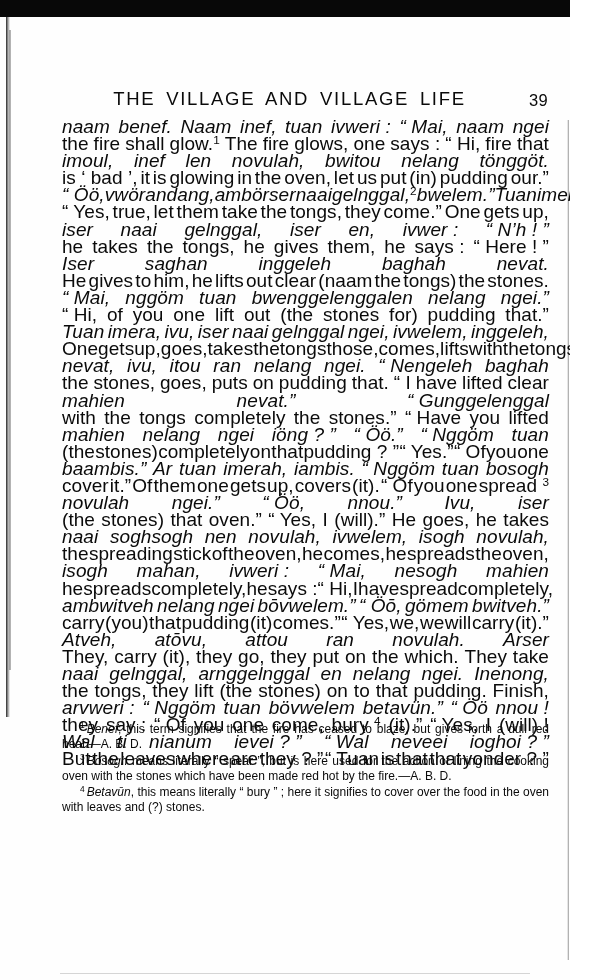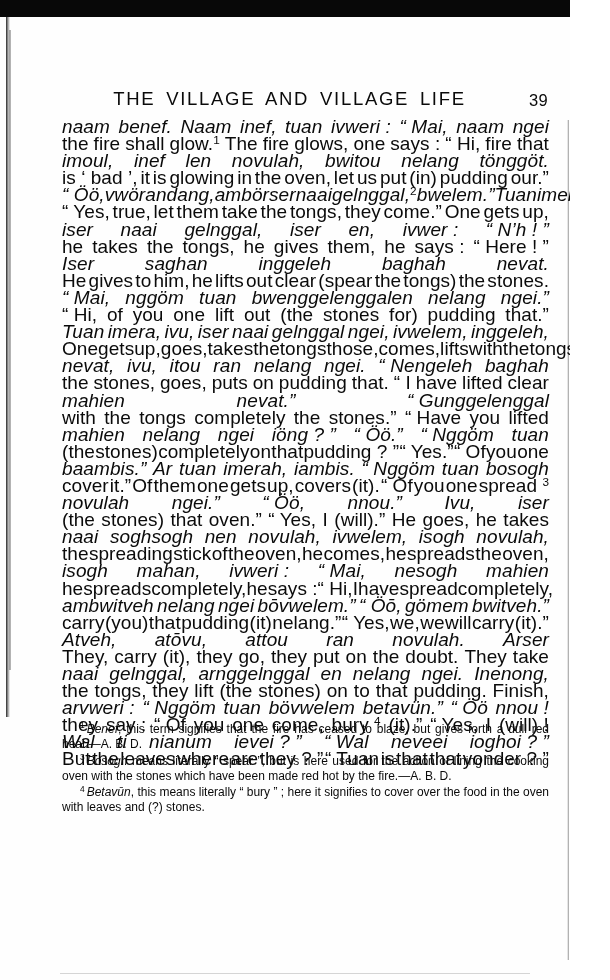--- a/index.html
+++ b/index.html
@@ -277,21 +277,21 @@
         </div>
         <div class="ln rom">
           <span>He</span>
           <span>gives</span>
           <span>to</span>
           <span>him,</span>
           <span>he</span>
           <span>lifts</span>
           <span>out</span>
           <span>clear</span>
-          <span>(spear</span>
+          <span>(naam</span>
           <span>the</span>
           <span>tongs)</span>
           <span>the</span>
           <span>stones.</span>
         </div>
         <div class="ln ital">
           <span>“ Mai,</span>
           <span>nggöm</span>
           <span>tuan</span>
           <span>bwenggelenggalen</span>
@@ -494,21 +494,21 @@
           <span>“ Öō,</span>
           <span>gömem</span>
           <span>bwitveh.”</span>
         </div>
         <div class="ln rom">
           <span>carry</span>
           <span>(you)</span>
           <span>that</span>
           <span>pudding</span>
           <span>(it)</span>
-          <span>nelang.”</span>
+          <span>comes.”</span>
           <span>“ Yes,</span>
           <span>we,</span>
           <span>we</span>
           <span>will</span>
           <span>carry</span>
           <span>(it).”</span>
         </div>
         <div class="ln ital">
           <span>Atveh,</span>
           <span>atōvu,</span>
@@ -520,21 +520,21 @@
         <div class="ln rom">
           <span>They,</span>
           <span>carry</span>
           <span>(it),</span>
           <span>they</span>
           <span>go,</span>
           <span>they</span>
           <span>put</span>
           <span>on</span>
           <span>the</span>
-          <span>doubt.</span>
+          <span>which.</span>
           <span>They</span>
           <span>take</span>
         </div>
         <div class="ln ital">
           <span>naai</span>
           <span>gelnggal,</span>
           <span>arnggelnggal</span>
           <span>en</span>
           <span>nelang</span>
           <span>ngei.</span>

